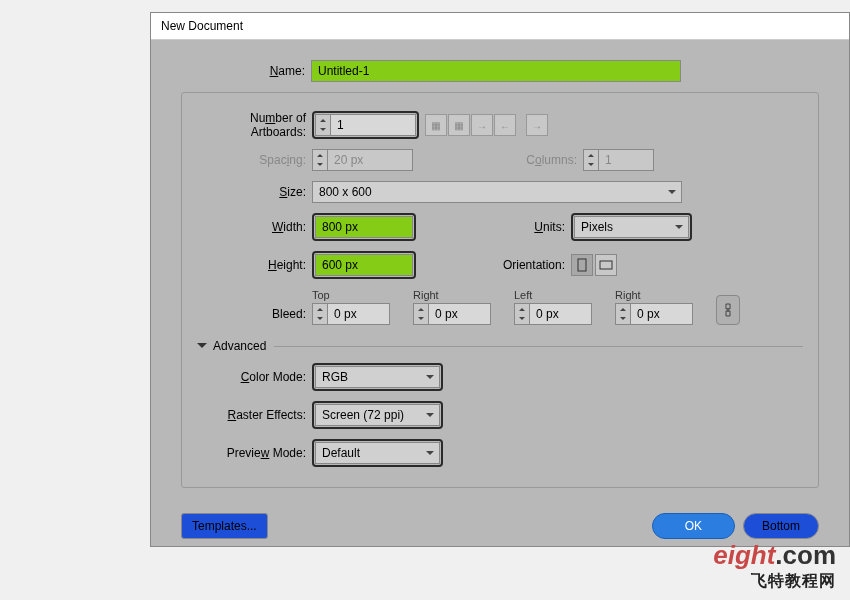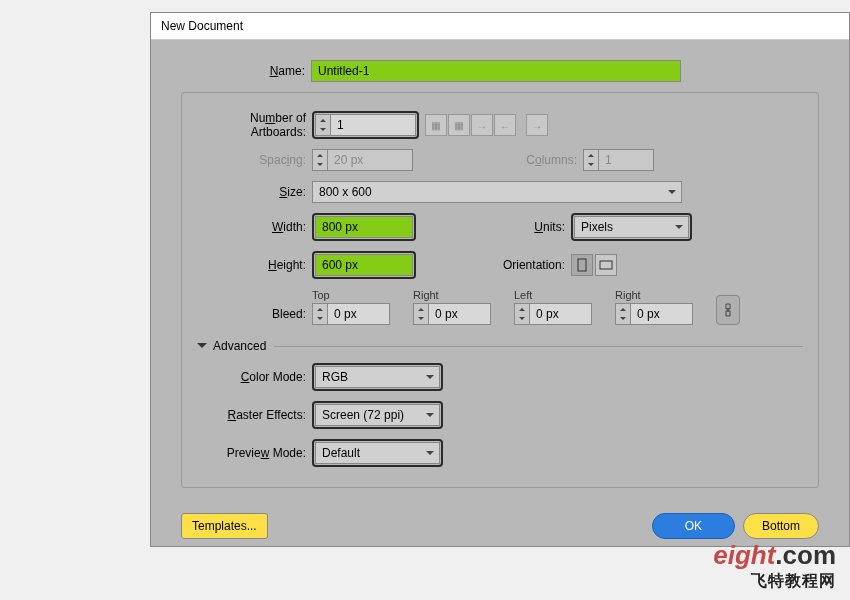--- a/index.html
+++ b/index.html
@@ -30,21 +30,21 @@
 .orient-btn { width: 22px; height: 22px; background: #c8c8c8; border: 1px solid #888; display: inline-flex; align-items: center; justify-content: center; }
 .orient-btn.active { background: #a8a8a8; }
 .bleed-hdr { font-size: 11px; color: #333; margin-bottom: 2px; }
 .bleed-group { display: flex; gap: 23px; align-items: flex-end; }
 .bleed-col { display: flex; flex-direction: column; }
 .link-btn { width: 24px; height: 30px; background: #b0b0b0; border: 1px solid #888; border-radius: 4px; display: flex; align-items: center; justify-content: center; }
 .adv-hdr { display: flex; align-items: center; margin: 14px 0 10px 0; font-size: 12px; }
 .adv-hdr::before { content: ""; border: 5px solid transparent; border-top-color: #333; margin-right: 6px; margin-top: 4px; }
 .adv-line { flex: 1; height: 1px; background: #999; margin-left: 8px; }
 .footer { display: flex; gap: 8px; padding: 10px 30px 14px 30px; align-items: center; }
-.btn { height: 26px; border: 1px solid #888; border-radius: 13px; background: #fde047; padding: 0 18px; font-size: 12px; cursor: pointer; }
+.btn { height: 26px; border: 1px solid #888; border-radius: 13px; background: #1d4ed8; padding: 0 18px; font-size: 12px; cursor: pointer; }
 .btn.primary { background: #2b7de0; border-color: #1a5fb8; color: #fff; padding: 0 32px; }
 .btn.tmpl { border-radius: 3px; padding: 0 10px; }
 .watermark { position: absolute; bottom: 8px; right: 14px; font-family: Arial; text-align: right; }
 .wm1 { font-size: 26px; font-style: italic; font-weight: bold; color: #c84848; }
 .wm1 b { color: #333; font-style: normal; }
 .wm2 { font-size: 16px; font-weight: bold; color: #222; letter-spacing: 1px; }
 </style>
 </head>
 <body>
 

